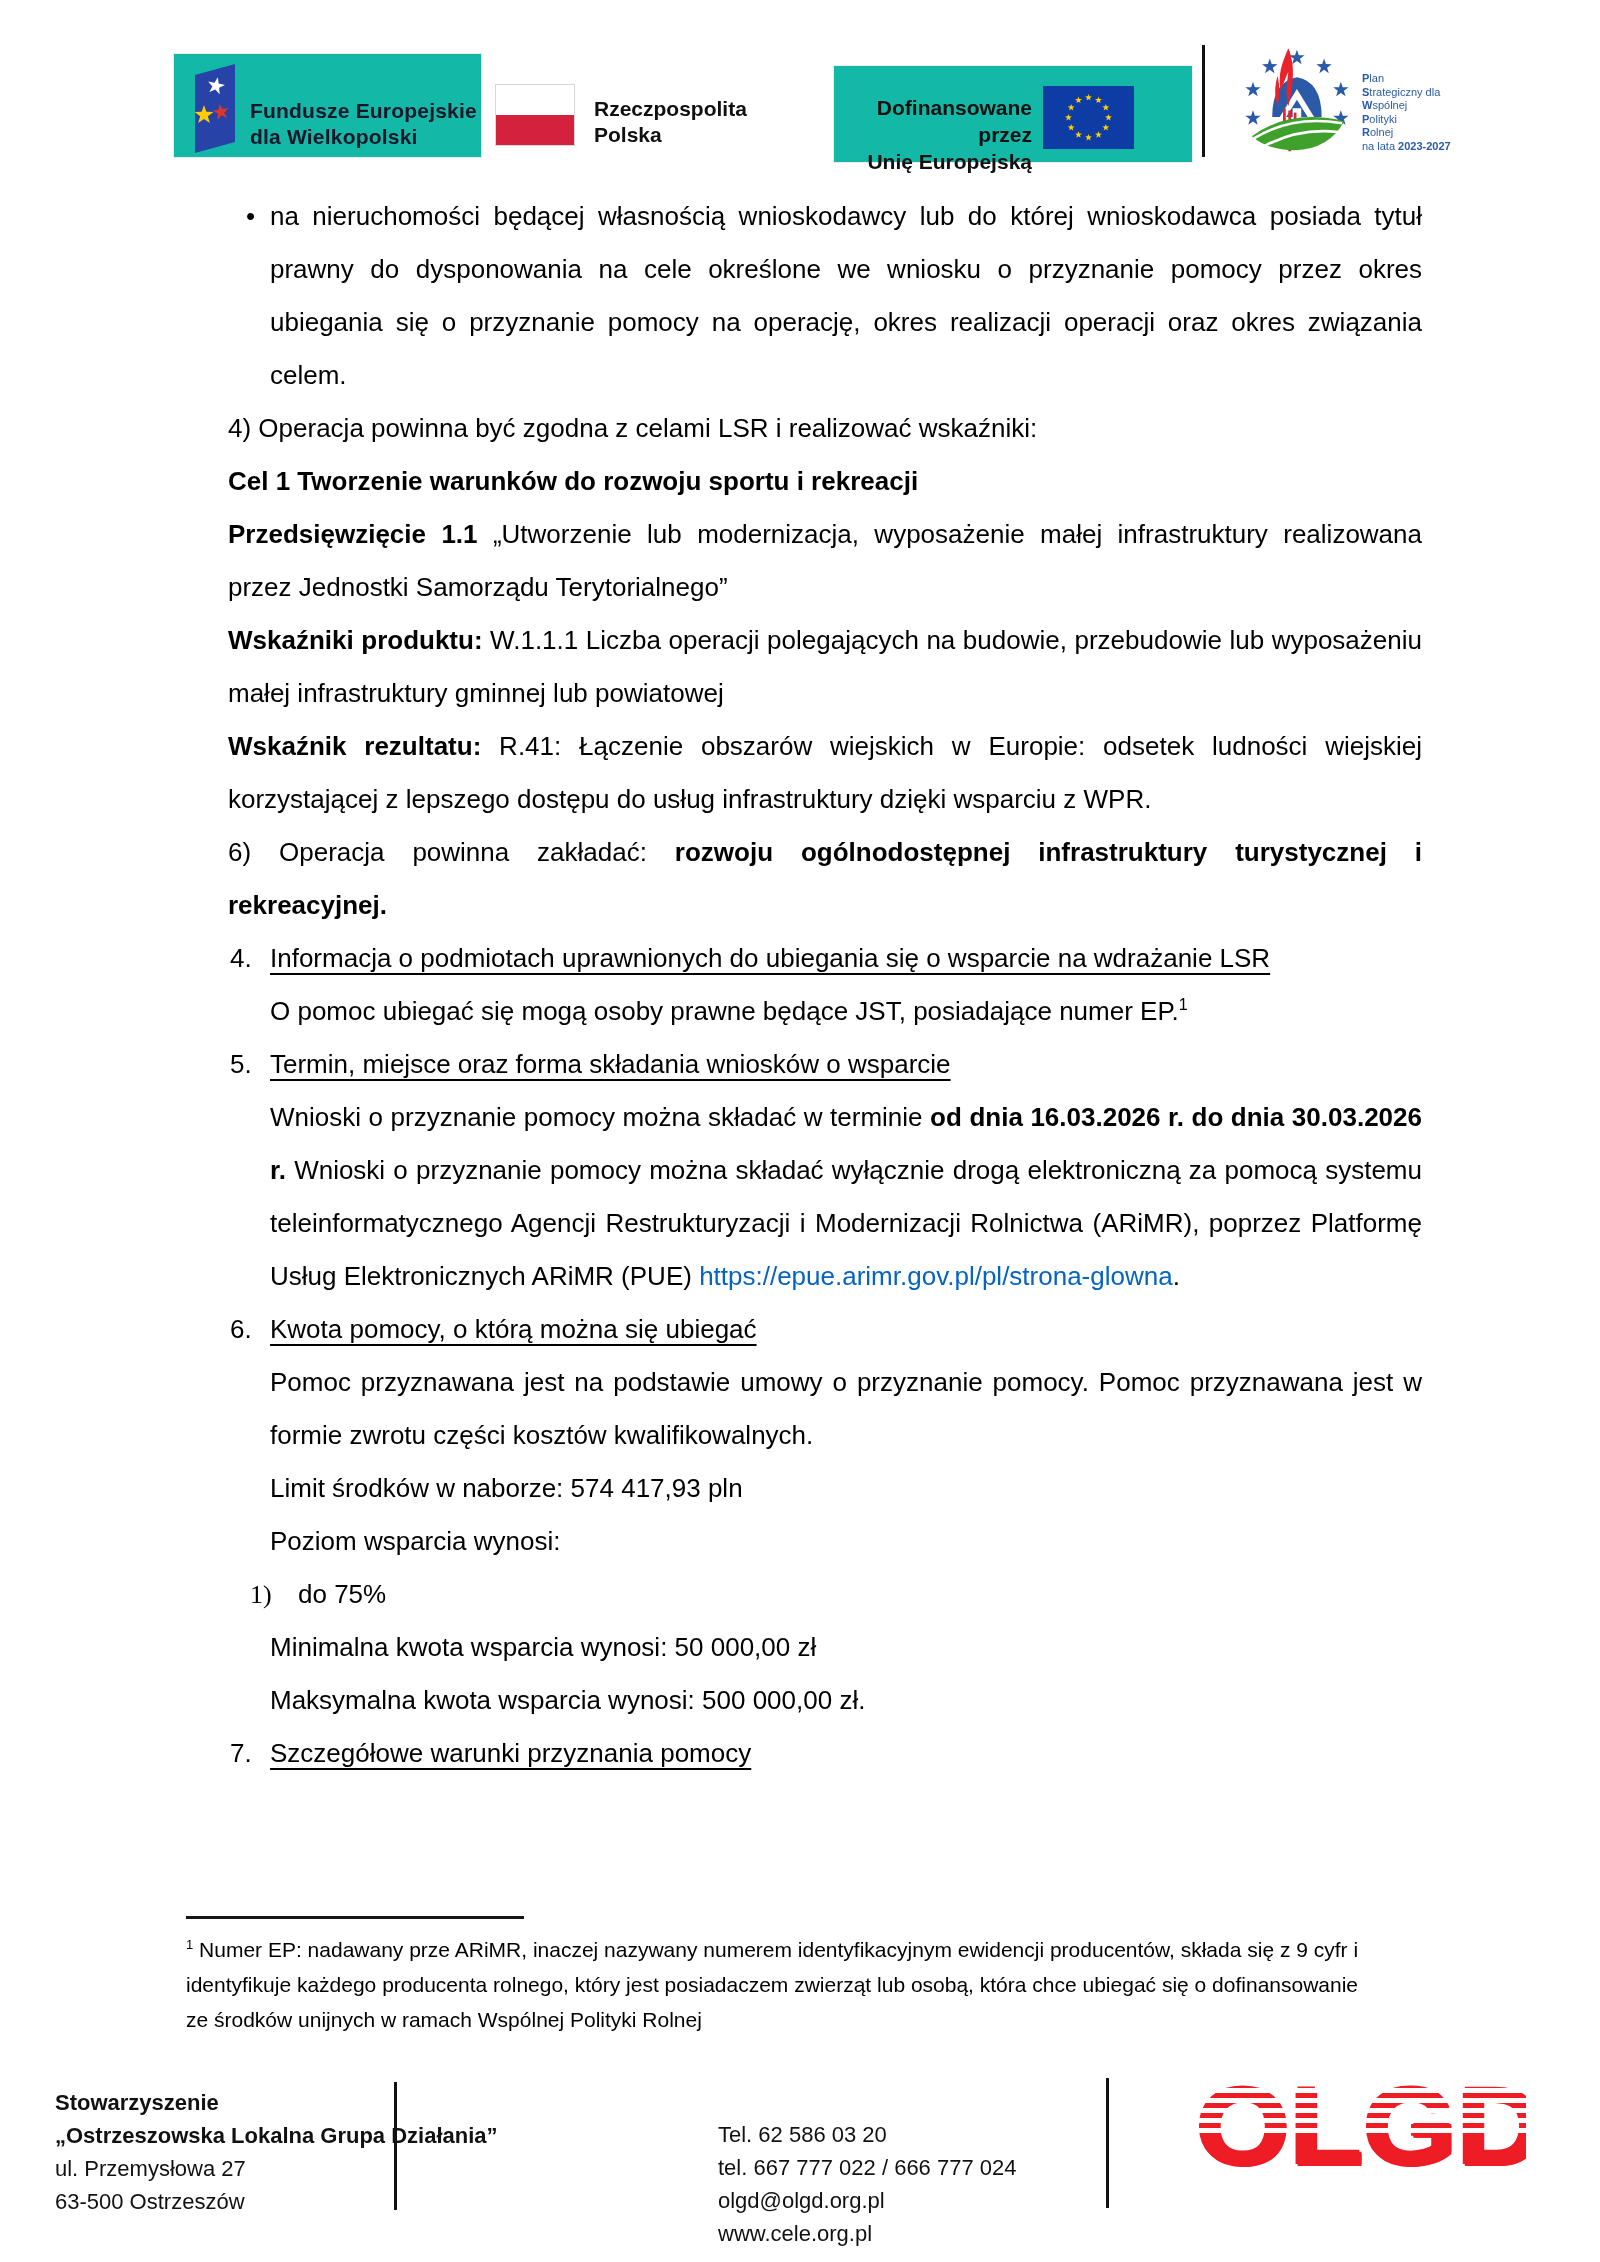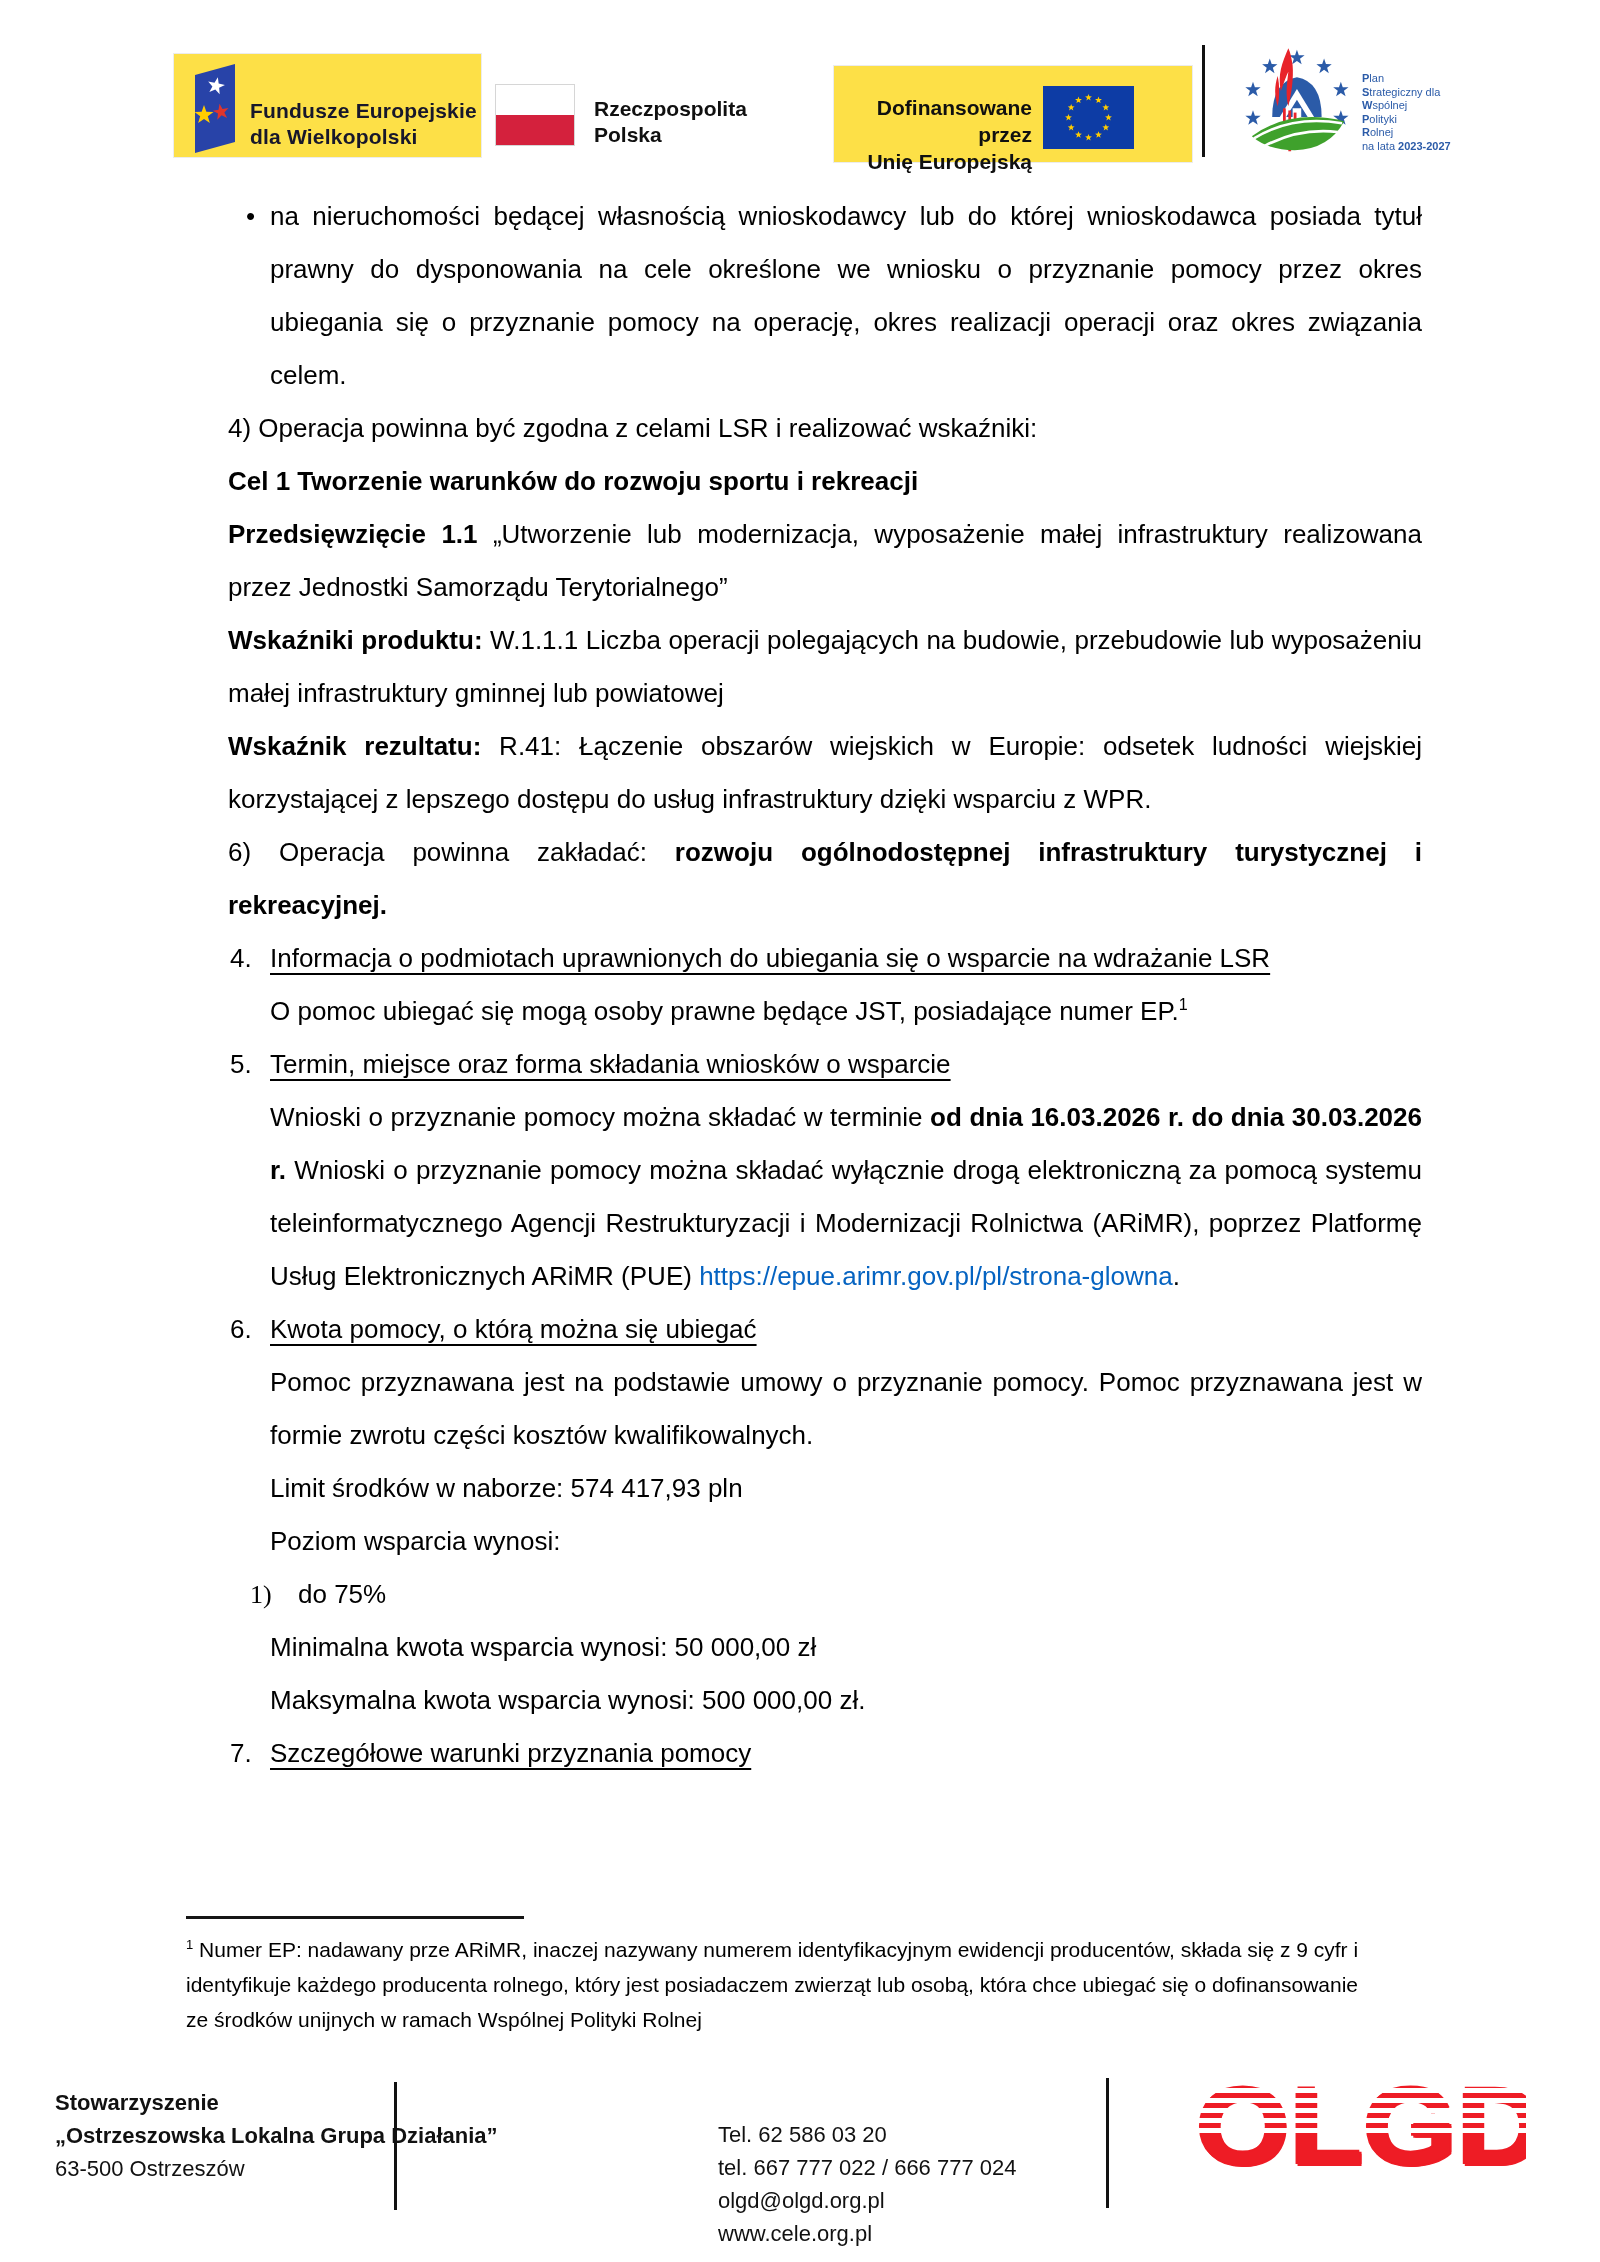--- a/index.html
+++ b/index.html
@@ -15,21 +15,21 @@
   }
   *{margin:0;padding:0;box-sizing:border-box;}
   html,body{background:#888;}
   body{font-family:"Liberation Sans","DejaVu Sans",sans-serif;color:var(--ink);}
   .page{
     position:relative;width:1600px;height:2262px;background:#fff;margin:0 auto;
     overflow:hidden;
   }
 
   
-  .hdr-box{position:absolute;border:1px solid #ececec;background:#fde047;}
+  .hdr-box{position:absolute;border:1px solid #ececec;background:#14b8a6;}
   .fe-box{left:173px;top:53px;width:309px;height:105px;}
   .fe-flag{position:absolute;left:15px;top:8px;}
   .fe-text{position:absolute;left:76px;top:44px;font-weight:bold;font-size:21px;line-height:26px;color:#17172b;letter-spacing:.2px;}
   .pl-flag{position:absolute;left:495px;top:84px;width:80px;height:62px;border:1px solid #d6d6d6;}
   .pl-flag .w{height:50%;background:#fff;}
   .pl-flag .r{height:50%;background:var(--pol-red);}
   .pl-text{position:absolute;left:594px;top:96px;font-weight:bold;font-size:21px;line-height:26px;color:#101010;}
   .eu-box{left:833px;top:65px;width:360px;height:98px;}
   .eu-text{position:absolute;left:8px;top:28px;width:190px;text-align:right;font-weight:bold;font-size:21px;line-height:27px;color:#101010;}
   .eu-flag{position:absolute;left:209px;top:20px;}
@@ -195,20 +195,21 @@
     </div>
 
   <div class="footnote">
     <div class="fn-rule"></div>
     <div><span class="sup">1</span><span> Numer EP: nadawany prze ARiMR, inaczej nazywany numerem identyfikacyjnym ewidencji producentów, składa się z 9 cyfr i identyfikuje każdego producenta rolnego, który jest posiadaczem zwierząt lub osobą, która chce ubiegać się o dofinansowanie ze środków unijnych w ramach Wspólnej Polityki Rolnej</span></div>
   </div>
 
   <div class="footer-org">
     <div class="b1">Stowarzyszenie</div>
     <div class="b1">„Ostrzeszowska Lokalna Grupa Działania”</div>
+    <div>ul. Przemysłowa 27</div>
     <div>63-500 Ostrzeszów</div>
   </div>
 
   <div class="f-div1"></div>
 
   <div class="footer-contact">
     <div>Tel. 62 586 03 20</div>
     <div>tel. 667 777 022 / 666 777 024</div>
     <div>olgd@olgd.org.pl</div>
     <div>www.cele.org.pl</div>

